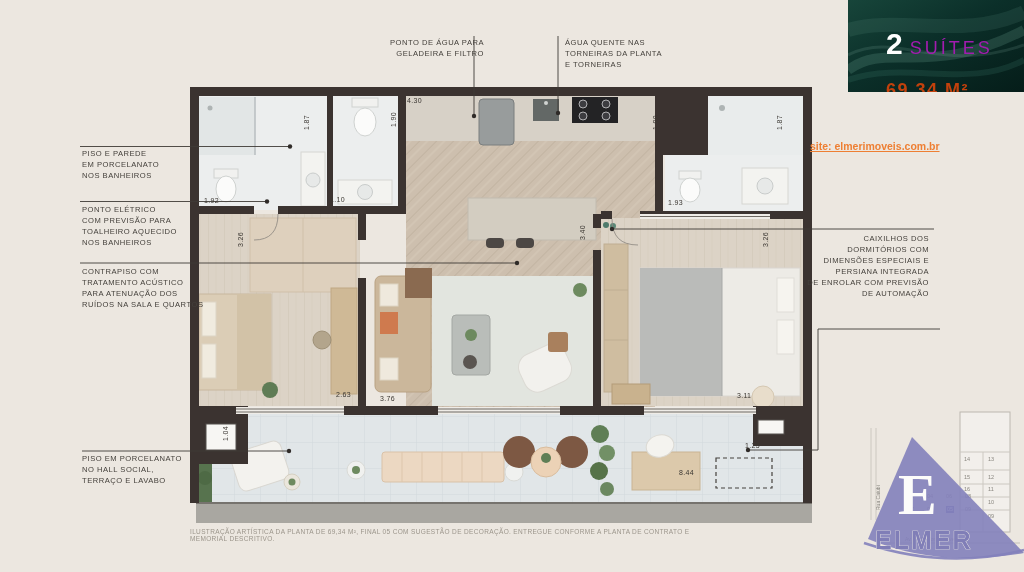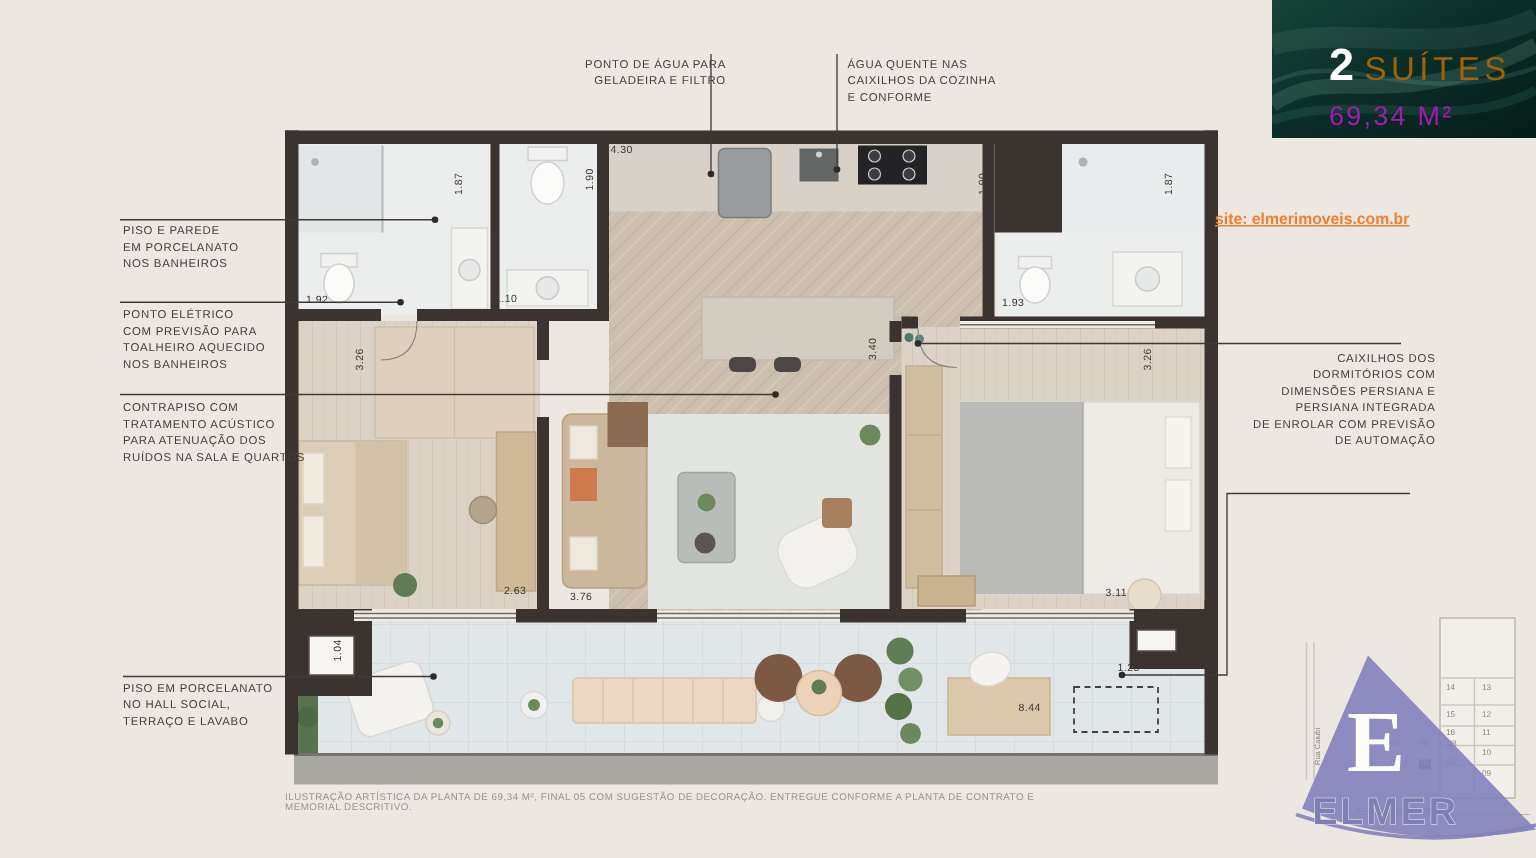--- a/index.html
+++ b/index.html
@@ -12,22 +12,22 @@
   .co{position:absolute;font-size:7.6px;line-height:11px;letter-spacing:.5px;color:#44403b;}
   .co-left{left:82px;text-align:left;}
   .co-r{text-align:right;}
 
   
   .hero{position:absolute;left:848px;top:0;width:176px;height:92px;overflow:hidden;}
   .hero svg{position:absolute;inset:0;}
   .hero-text{position:absolute;left:38px;top:27px;color:#fff;}
   .hero-line1{display:flex;align-items:baseline;gap:7px;}
   .hero-num{font-size:30px;font-weight:700;color:#ffffff;}
-  .hero-lab{font-size:22px;font-weight:300;letter-spacing:3px;color:#a16207;}
-  .hero-area{font-size:18px;font-weight:400;letter-spacing:1.5px;color:#a21caf;margin-top:6px;}
+  .hero-lab{font-size:18px;font-weight:300;letter-spacing:3px;color:#a21caf;}
+  .hero-area{font-size:18px;font-weight:700;letter-spacing:1.5px;color:#c2410c;margin-top:19px;}
 
   
   .contact{position:absolute;left:810px;top:139px;color:#ee7f33;font-weight:700;}
   .contact .c1{font-size:9.5px;line-height:13px;}
   .contact .c2{font-size:11.5px;line-height:14px;}
   .contact .c3{font-size:10.5px;line-height:14px;text-decoration:underline;}
 
   
   .dim{position:absolute;font-size:7px;color:#3a3631;letter-spacing:.3px;white-space:nowrap;}
   .dim.v{transform:rotate(-90deg);transform-origin:0 0;}
@@ -331,27 +331,27 @@
     <div>TRATAMENTO ACÚSTICO</div>
     <div>PARA ATENUAÇÃO DOS</div>
     <div>RUÍDOS NA SALA E QUARTOS</div>
   </div>
   <div class="co co-r" style="left:364px;top:37px;width:120px">
     <div>PONTO DE ÁGUA PARA</div>
     <div>GELADEIRA E FILTRO</div>
   </div>
   <div class="co" style="left:565px;top:37px">
     <div>ÁGUA QUENTE NAS</div>
-    <div>CAIXILHOS DA COZINHA</div>
-    <div>E CONFORME</div>
-  </div>
-  <div class="co co-r" style="left:797px;top:233px;width:160px">
+    <div>TORNEIRAS DA PLANTA</div>
+    <div>E TORNEIRAS</div>
+  </div>
+  <div class="co co-r" style="left:769px;top:233px;width:160px">
     <div>CAIXILHOS DOS</div>
     <div>DORMITÓRIOS COM</div>
-    <div>DIMENSÕES PERSIANA E</div>
+    <div>DIMENSÕES ESPECIAIS E</div>
     <div>PERSIANA INTEGRADA</div>
     <div>DE ENROLAR COM PREVISÃO</div>
     <div>DE AUTOMAÇÃO</div>
   </div>
 
   <div class="disclaimer">ILUSTRAÇÃO ARTÍSTICA DA PLANTA DE 69,34 M², FINAL 05 COM SUGESTÃO DE DECORAÇÃO. ENTREGUE CONFORME A PLANTA DE CONTRATO E MEMORIAL DESCRITIVO.</div>
 
   <div class="logoblock">
     <svg viewBox="0 0 174 172" width="174" height="172">
       <line x1="21" y1="28" x2="21" y2="120" stroke="#ccc8c0"></line>

